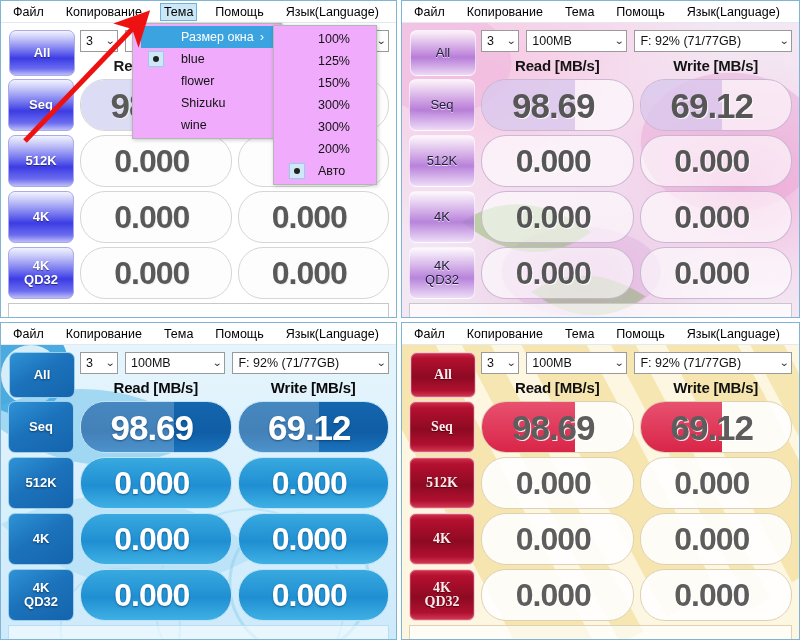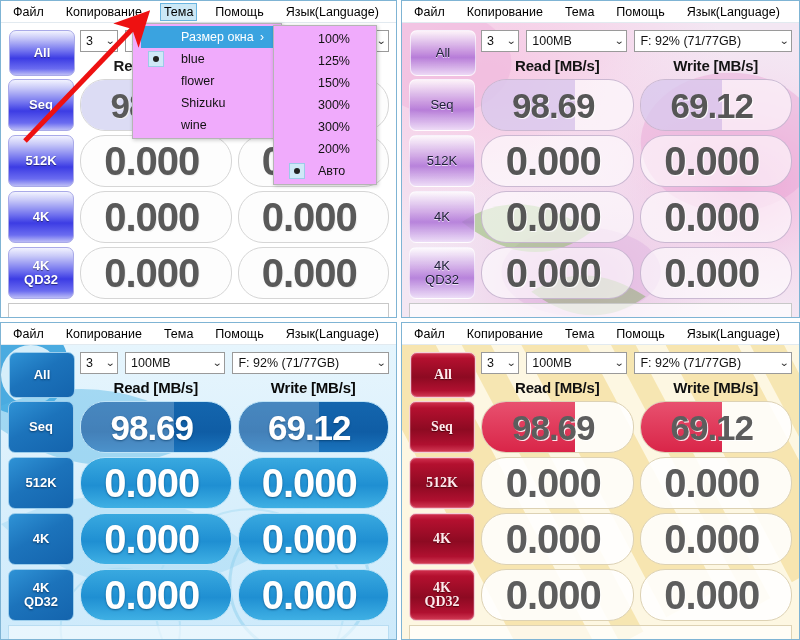--- a/index.html
+++ b/index.html
@@ -114,21 +114,21 @@
     flex: 1; position: relative;
     display: flex; align-items: center; justify-content: center;
     padding-right: 8px;
     overflow: hidden;
     border-radius: 25px;
   }
   .cell + .cell { margin-left: 6px; }
   .cell .fill { position: absolute; left:0; top:0; bottom:0; width: 0; }
   .cell .val {
     position: relative;
-    font-size: 40px; font-weight: bold;
+    font-size: 32px; font-weight: bold;
     letter-spacing: -1px;
     line-height: 1;
   }
   .grow.seq .cell .val { font-size: 35px; }
 
   .statusbar {
     position: relative; z-index: 5;
     height: 22px;
     margin-top: 2px;
     border: 1px solid #c8c8c8;

